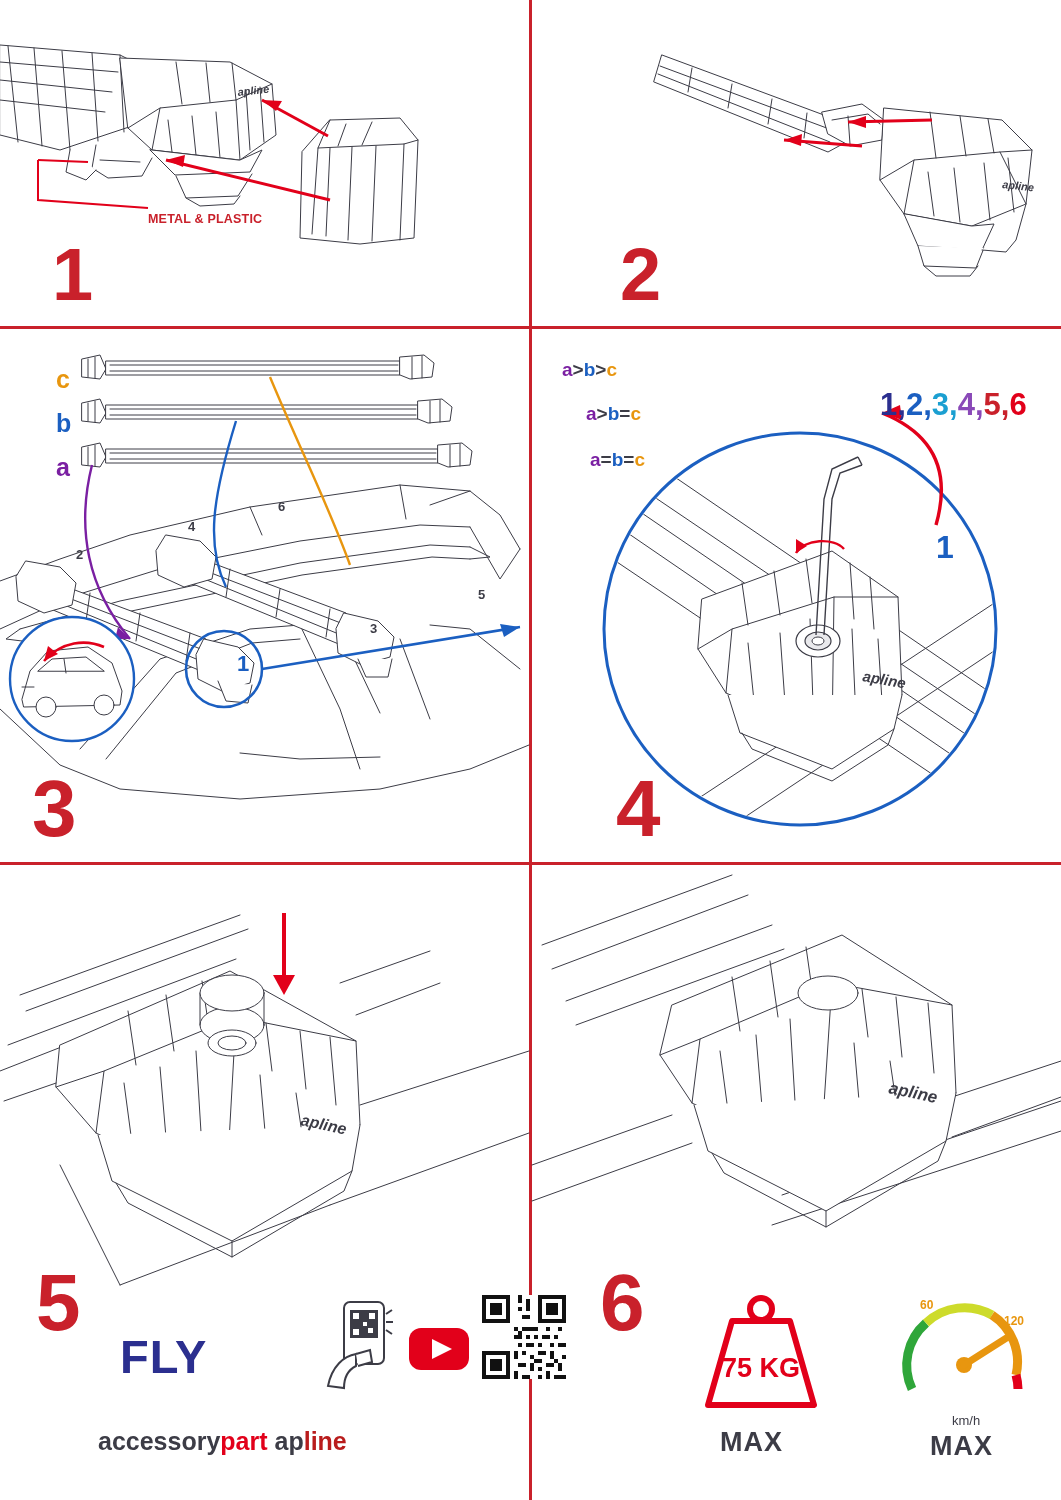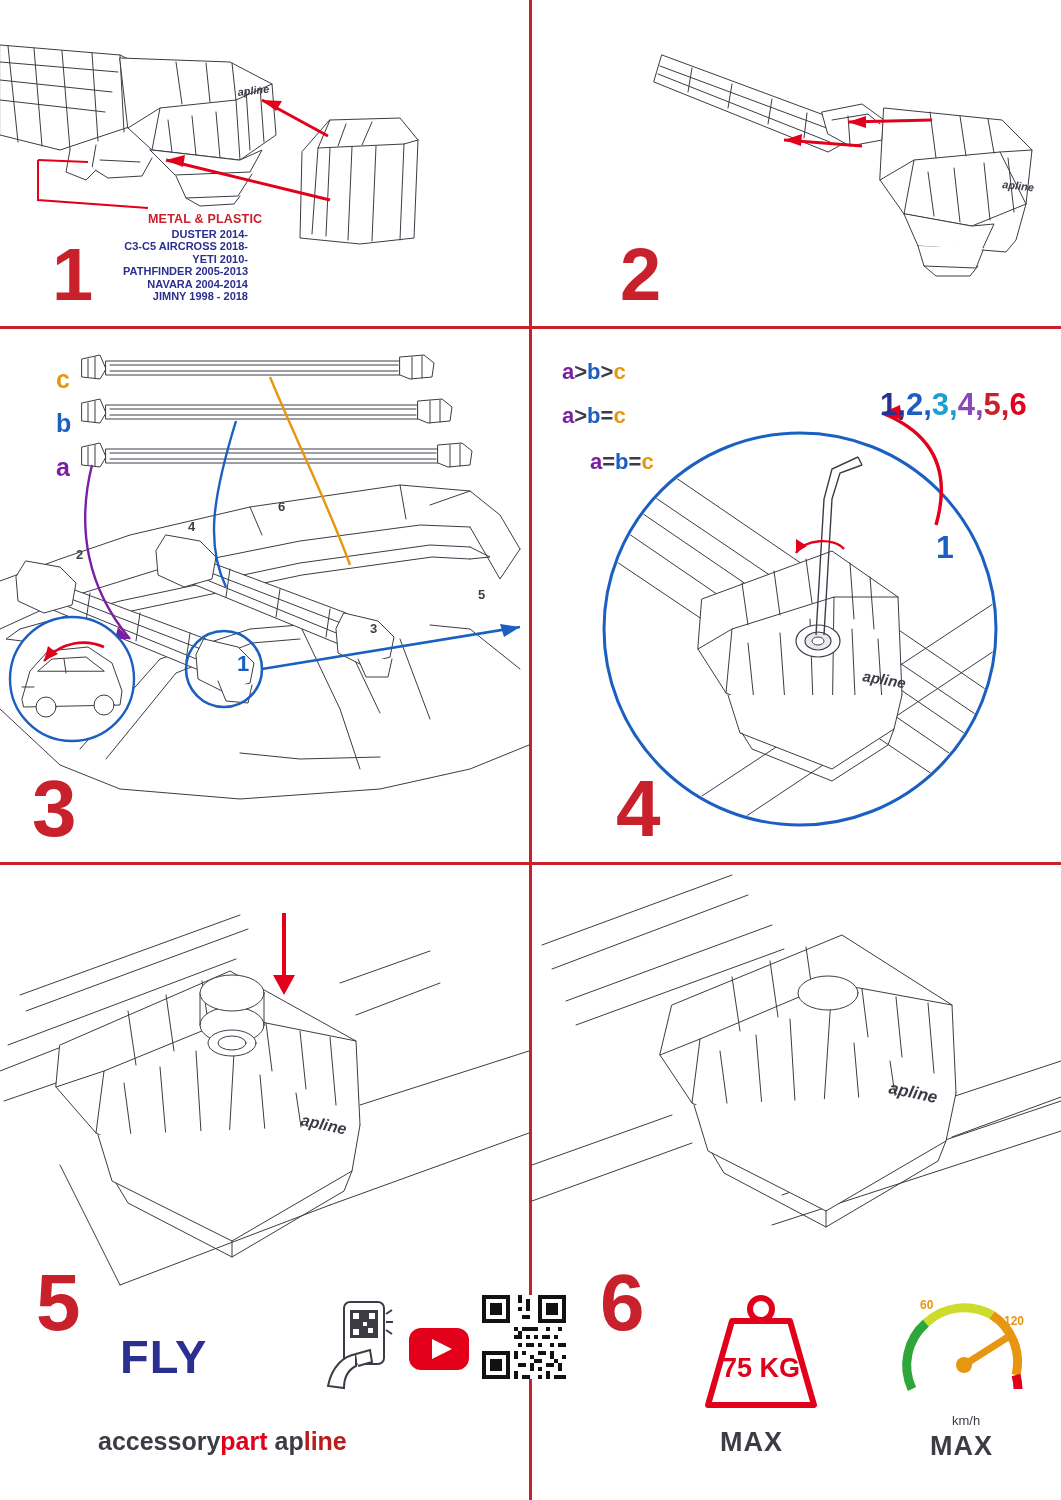--- a/index.html
+++ b/index.html
@@ -29,21 +29,21 @@
 
   
   .metal-title{position:absolute;color:#c9212b;font-weight:bold;font-size:12.5px;letter-spacing:.2px;white-space:nowrap;}
   .metal-list{position:absolute;color:#2b2f8f;font-weight:bold;font-size:11px;line-height:12.4px;text-align:right;white-space:nowrap;}
 
   .abc{position:absolute;font-weight:bold;font-size:25px;}
   .abc.a{color:#7a1fa2;}
   .abc.b{color:#1b5fc1;}
   .abc.c{color:#e8960f;}
 
-  .eq{position:absolute;font-weight:bold;font-size:22px;white-space:nowrap;}
+  .eq{position:absolute;font-weight:bold;font-size:19px;white-space:nowrap;}
   .eq span.va{color:#7a1fa2;}
   .eq span.vb{color:#1b5fc1;}
   .eq span.vc{color:#e8960f;}
   .eq span.op{color:#3c3c46;}
 
   .seq{position:absolute;font-size:31px;font-weight:bold;white-space:nowrap;}
   .seq .s1{color:#2b2f8f;}
   .seq .s2{color:#1b5fc1;}
   .seq .s3{color:#1b9fd1;}
   .seq .s4{color:#8a49b8;}
@@ -141,28 +141,20 @@
         <path class="redfill" d="M166 160 l19 -5 l-2 12 z"></path>
       </g>
 
       <g>
         <path class="red" style="stroke-width:2" d="M38 160 L38 200 L148 208"></path>
         <path class="red" style="stroke-width:2" d="M38 160 L88 162"></path>
       </g>
     </svg>
 
     <div class="metal-title" style="left:148px;top:212px;">METAL &amp; PLASTIC</div>
-    <div class="metal-list" style="left:0px;top:228px;width:248px;">
-      <div>DUSTER 2014-</div>
-      <div>C3-C5 AIRCROSS 2018-</div>
-      <div>YETI 2010-</div>
-      <div>PATHFINDER 2005-2013</div>
-      <div>NAVARA 2004-2014</div>
-      <div>JIMNY 1998 - 2018</div>
-    </div>
     <div class="stepnum big" style="left:52px;top:238px;">1</div>
   </div>
 
   <div class="panel" style="left:532px;top:0;width:529px;height:326px;">
     <svg width="529" height="326" viewBox="0 0 529 326">
 
       <g class="ln">
         <path d="M130 55 L300 118 L318 140 L296 152 L122 82 Z" fill="#fff"></path>
         <path d="M128 66 L300 130"></path>
         <path d="M126 74 L298 142"></path>
@@ -336,21 +328,21 @@
     <div class="minilabel" style="left:370px;top:292px;">3</div>
     <div class="minilabel" style="left:478px;top:258px;">5</div>
     <div class="callout" style="left:237px;top:322px;font-size:22px;">1</div>
 
     <div class="stepnum big2" style="left:32px;top:440px;">3</div>
   </div>
 
   <div class="eq" style="left:562px;top:359px;">
     <span class="va">a</span><span class="op">&gt;</span><span class="vb">b</span><span class="op">&gt;</span><span class="vc">c</span>
   </div>
-  <div class="eq" style="left:562px;top:403px;">
+  <div class="eq" style="left:586px;top:403px;">
     <span class="va">a</span><span class="op">&gt;</span><span class="vb">b</span><span class="op">=</span><span class="vc">c</span>
   </div>
   <div class="eq" style="left:590px;top:449px;">
     <span class="va">a</span><span class="op">=</span><span class="vb">b</span><span class="op">=</span><span class="vc">c</span>
   </div>
 
   <div class="panel" style="left:532px;top:329px;width:529px;height:533px;">
     <svg width="529" height="533" viewBox="0 0 529 533">
 
       <circle cx="268" cy="300" r="196" style="fill:#fff;stroke:#1b5fc1;stroke-width:3"></circle>

